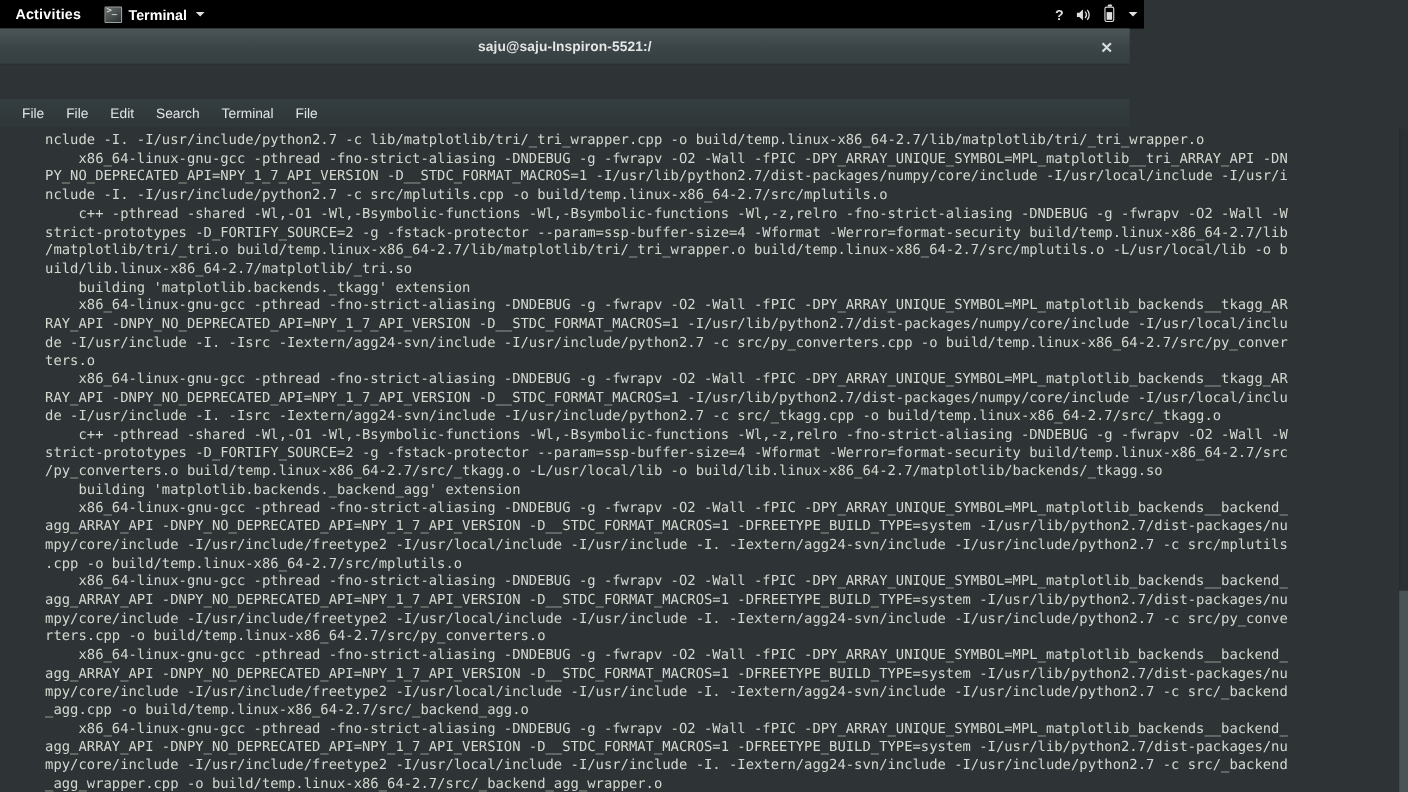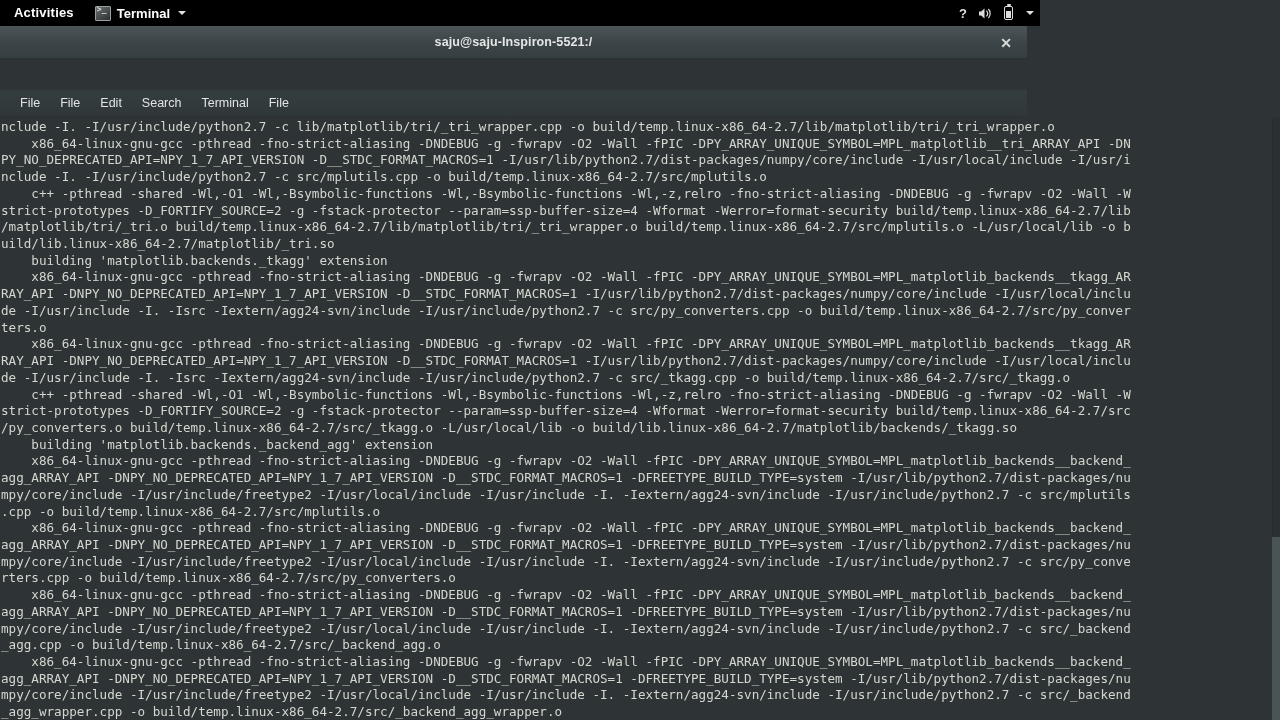--- a/index.html
+++ b/index.html
@@ -58,21 +58,21 @@
     position:absolute; top:0; left:0; right:8px; bottom:0;
     padding:2px 0 0 1px;
     font-family:"DejaVu Sans Mono","Liberation Mono",monospace;
     font-size:12.6px;
     line-height:16.72px;
     color:#d3d7cf;
     white-space:pre;
     letter-spacing:0px;
     overflow:hidden;
   }
-  #term .ln{ height:16.72px; }
+  #term .ln{ height:16.72px;padding-left:40px; }
   #cursor{
     display:inline-block; width:8px; height:14px; background:#d3d7cf;
     vertical-align:-2px;
   }
   #scrollbar{
     position:absolute; top:0; right:0; width:8px; height:634px;
     background:#2b3133; border-left:1px solid #262c2e;
   }
   #scrollthumb{
     position:absolute; right:0; width:8px; background:#4a5456; border-radius:0;

